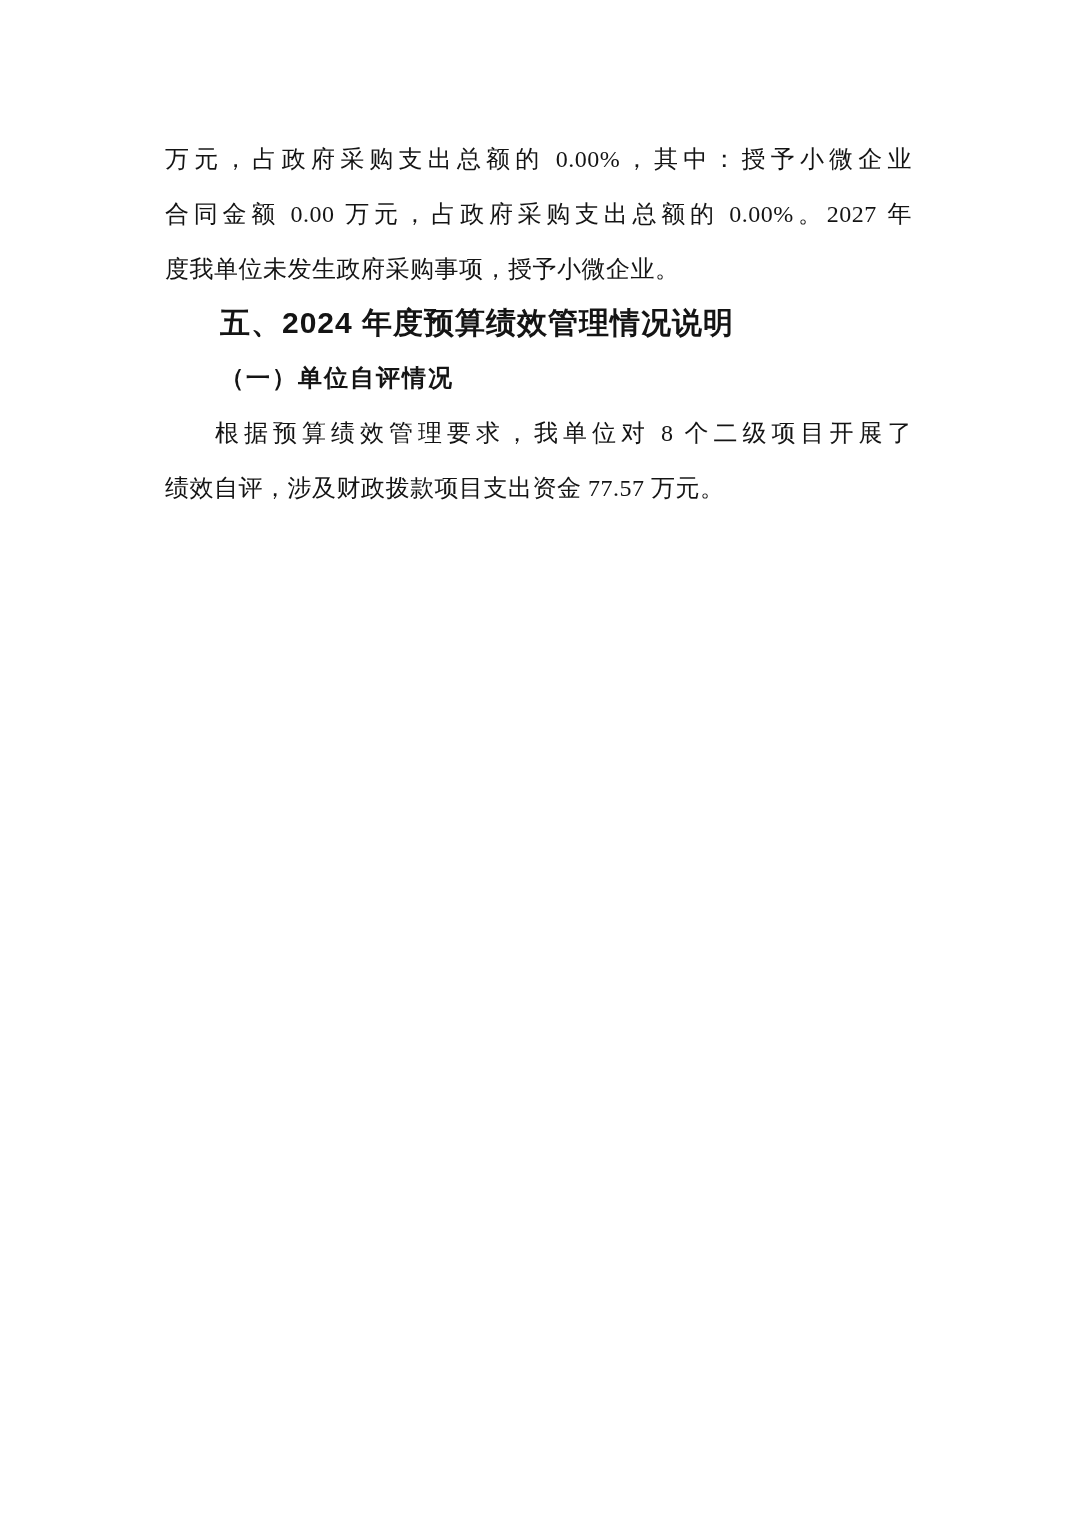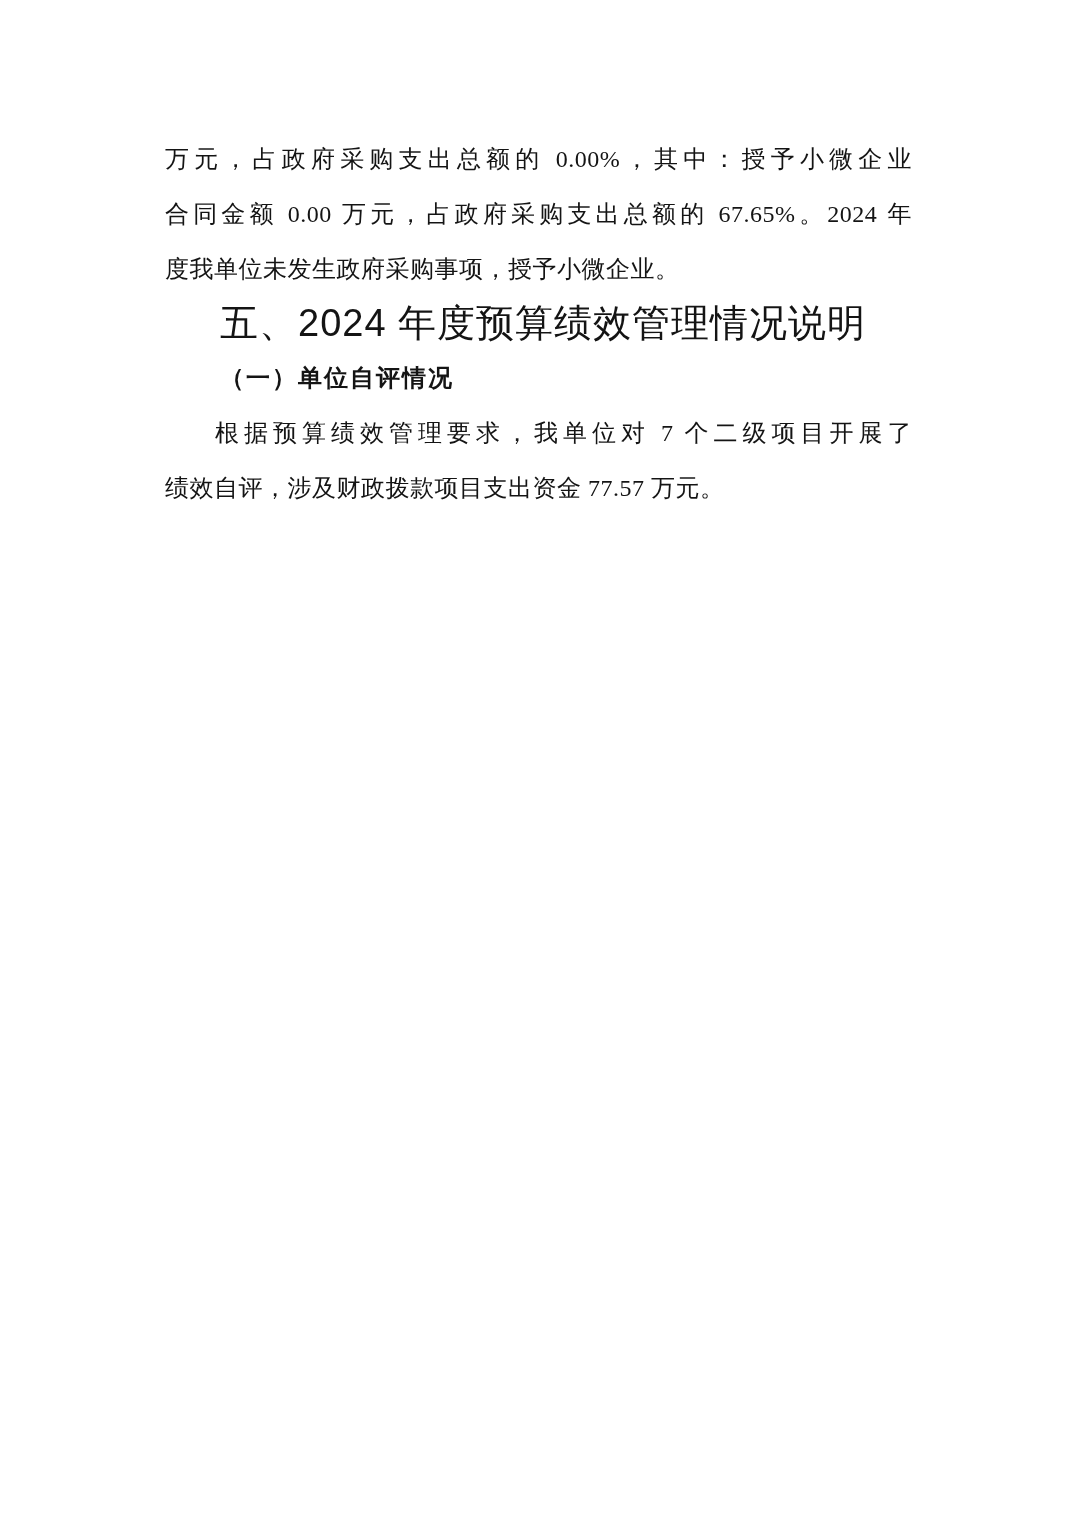--- a/index.html
+++ b/index.html
@@ -34,48 +34,48 @@
     text-align: justify;
     text-align-last: justify;
   }
   
   .p-indent {
     text-indent: 50px;
   }
   
   .h-section {
     font-family: "Liberation Sans", sans-serif;
-    font-weight: 400;
-    font-size: 38px;
+    font-weight: 700;
+    font-size: 30px;
     letter-spacing: 1px;
     text-indent: 55px;
   }
   
   .h-sub {
     font-family: "Liberation Serif", serif;
     font-weight: 700;
     font-size: 24px;
     letter-spacing: 2px;
     text-indent: 55px;
   }
 </style>
 </head>
 <body>
 
 <div class="page">
   <div class="content">
 
     <div class="line just">万元，占政府采购支出总额的 0.00%，其中：授予小微企业</div>
 
-    <div class="line just">合同金额 0.00 万元，占政府采购支出总额的 67.65%。2024 年</div>
+    <div class="line just">合同金额 0.00 万元，占政府采购支出总额的 0.00%。2027 年</div>
 
     <div class="line">度我单位未发生政府采购事项，授予小微企业。</div>
 
     <div class="line h-section">五、2024 年度预算绩效管理情况说明</div>
 
     <div class="line h-sub">（一）单位自评情况</div>
 
-    <div class="line just p-indent">根据预算绩效管理要求，我单位对 7 个二级项目开展了</div>
+    <div class="line just p-indent">根据预算绩效管理要求，我单位对 8 个二级项目开展了</div>
 
     <div class="line">绩效自评，涉及财政拨款项目支出资金 77.57 万元。</div>
 
   </div>
 </div>
 
 </body></html>

